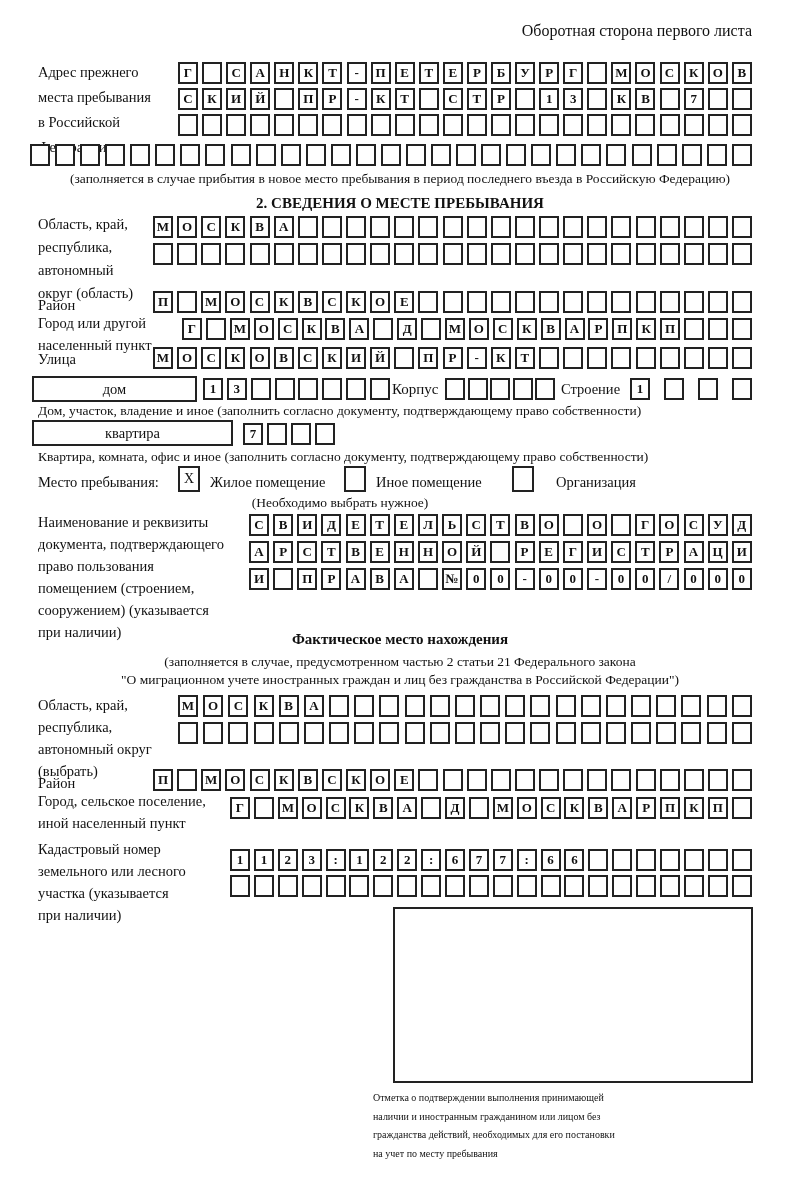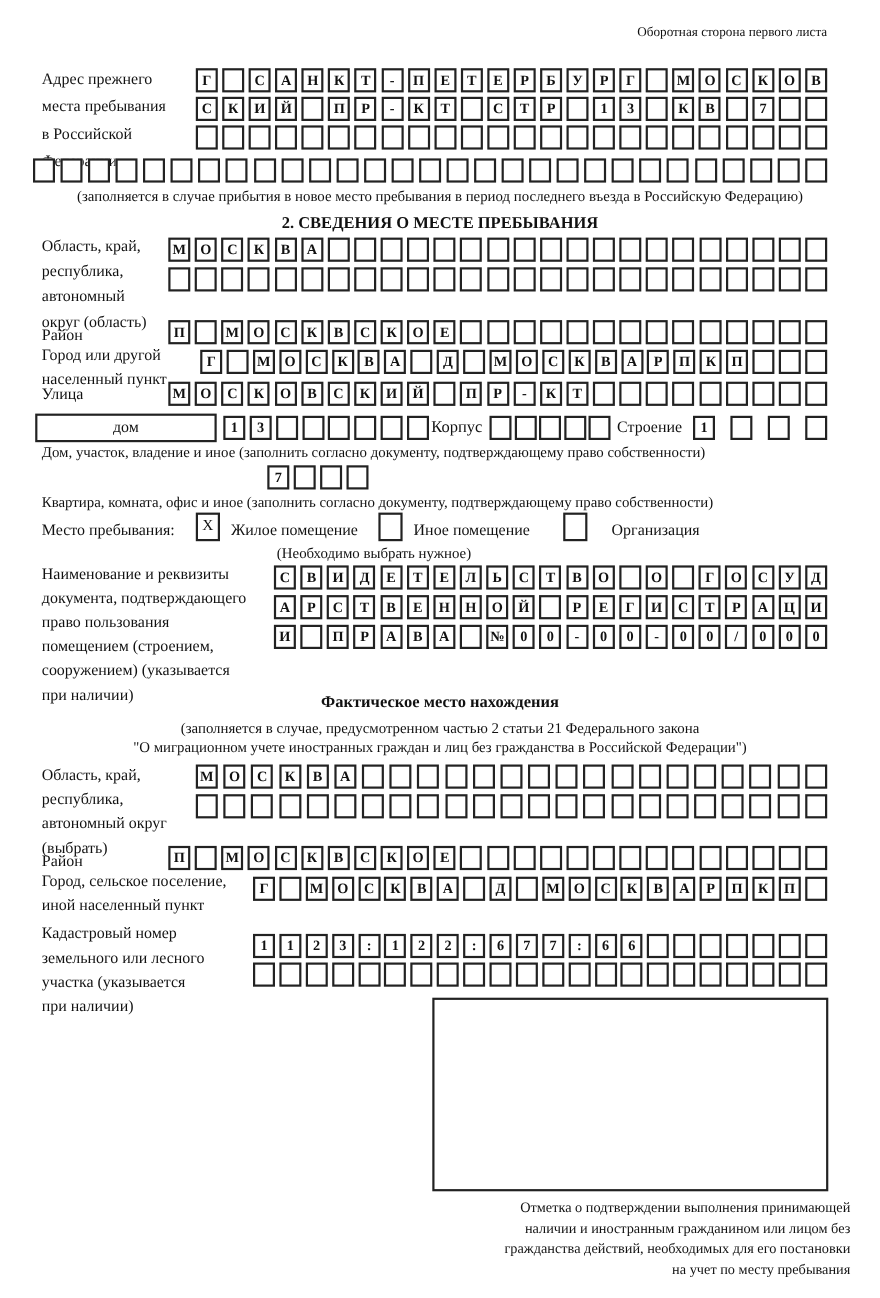--- a/index.html
+++ b/index.html
@@ -13,22 +13,22 @@
         display:flex;align-items:center;justify-content:center;
         font-size:13px;font-weight:bold;background:#fff;flex:0 0 auto;}
   .widebox{position:absolute;border:2px solid #222;box-sizing:border-box;background:#fff;
         display:flex;align-items:center;justify-content:center;font-size:14.5px;}
   .cb{position:absolute;width:22px;height:26px;border:2px solid #222;box-sizing:border-box;
         display:flex;align-items:center;justify-content:center;font-size:14px;background:#fff;}
   .title{position:absolute;left:0;width:800px;text-align:center;font-weight:bold;font-size:15px;}
   .note{position:absolute;left:0;width:800px;text-align:center;font-size:13.5px;}
   .caption{position:absolute;font-size:13.5px;white-space:nowrap;}
   .stampbox{position:absolute;border:2px solid #222;box-sizing:border-box;background:#fff;}
-  .stampcap{position:absolute;text-align:right;font-size:13px;line-height:18.5px;}
-  .hdr{position:absolute;font-size:12px;white-space:nowrap;}
+  .stampcap{position:absolute;text-align:left;font-size:10px;line-height:18.5px;}
+  .hdr{position:absolute;font-size:16px;white-space:nowrap;}
 </style>
 </head>
 <body>
 
 <div id="page">
 
   <div class="hdr" style="top:22px;right:48px;">Оборотная сторона первого листа</div>
 
   <div class="abs lab" style="left:38px;top:60px;line-height:25px;">
     <div>Адрес прежнего</div>
@@ -320,20 +320,21 @@
     </div>
   <div class="caption" style="left:561px;top:381px;font-size:14.5px;">Строение</div>
   <div class="cellrow" style="left:630px;top:378px;width:122px;">
       <div class="cell">1</div>
       <div class="cell"></div>
       <div class="cell"></div>
       <div class="cell"></div>
     </div>
   <div class="caption" style="left:38px;top:403px;">Дом, участок, владение и иное (заполнить согласно документу, подтверждающему право собственности)</div>
 
+  <div class="widebox" style="left:32px;top:420px;width:201px;height:26px;">квартира</div>
   <div class="cellrow" style="left:243px;top:423px;width:92px;">
       <div class="cell">7</div>
       <div class="cell"></div>
       <div class="cell"></div>
       <div class="cell"></div>
     </div>
   <div class="caption" style="left:38px;top:449px;">Квартира, комната, офис и иное (заполнить согласно документу, подтверждающему право собственности)</div>
 
   <div class="abs lab" style="left:38px;top:471px;">Место пребывания:</div>
   <div class="cb" style="left:178px;top:466px;">X</div>

